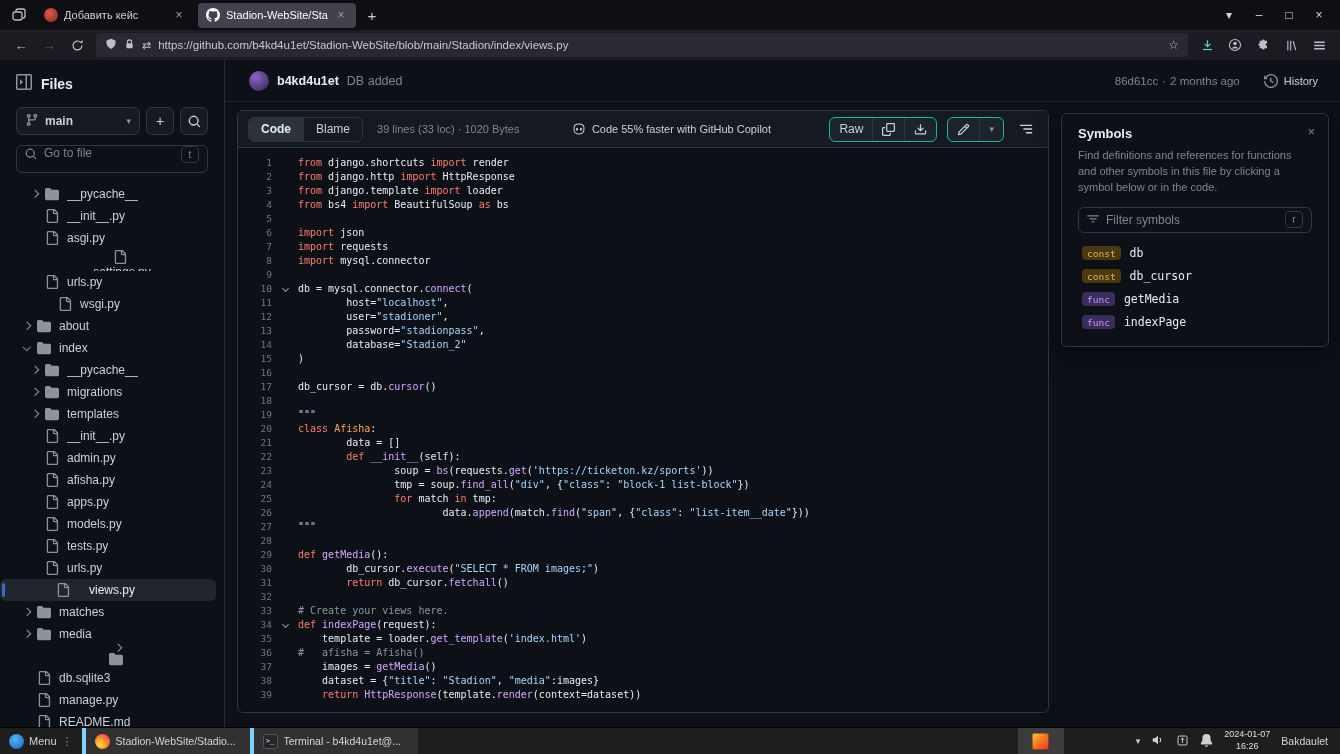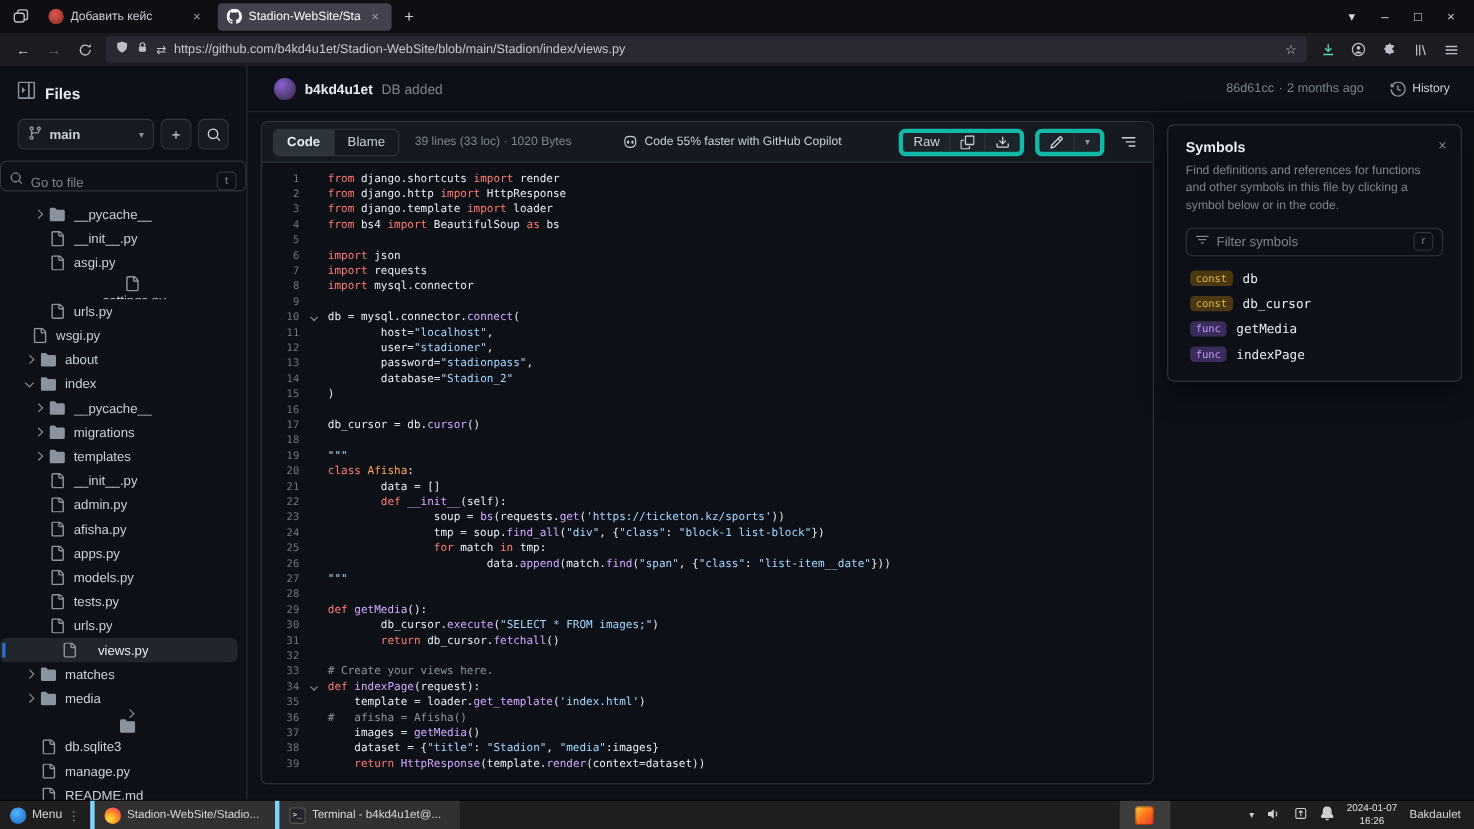--- a/index.html
+++ b/index.html
@@ -31,21 +31,21 @@
   
   .page{flex:1;display:flex;min-height:0;background:#0d1117;}
   .sidebar{width:225px;flex:none;border-right:1px solid #262c36;display:flex;flex-direction:column;min-height:0;}
   .files-head{display:flex;align-items:center;gap:9px;padding:14px 16px 6px;}
   .files-title{font-size:14px;font-weight:700;color:#e6edf3;}
   .branch-row{display:flex;gap:6px;padding:7px 16px 4px;}
   .branch-btn{flex:1;height:28px;background:rgba(110,118,129,0.1);border:1px solid #30363d;border-radius:6px;display:flex;align-items:center;gap:6px;padding:0 8px;color:#c9d1d9;font-size:12px;min-width:0;}
   .branch-name{flex:1;white-space:nowrap;overflow:hidden;font-weight:600;}
   .caret{color:#8b949e;font-size:9px;}
   .sq-btn{width:28px;height:28px;border:1px solid #30363d;border-radius:6px;display:flex;align-items:center;justify-content:center;color:#c9d1d9;background:rgba(110,118,129,0.1);font-size:14px;flex:none;}
-  .goto{margin:6px 0 8px;height:28px;border:1px solid #30363d;border-radius:6px;display:flex;align-items:flex-end;gap:7px;padding:0 8px;background:#0d1117;}
+  .goto{margin:6px 16px 8px;height:28px;border:1px solid #30363d;border-radius:6px;display:flex;align-items:flex-start;gap:7px;padding:0 8px;background:#0d1117;}
   .goto-ph{flex:1;font-size:12px;color:#7d8590;white-space:nowrap;overflow:hidden;}
   .kbd{min-width:18px;height:17px;border:1px solid #30363d;border-radius:4px;color:#7d8590;font-size:10px;display:flex;align-items:center;justify-content:center;padding:0 4px;flex:none;}
   .tree{flex:1;overflow:hidden;padding:2px 8px 8px 0;}
   .tree-row{height:22px;display:flex;align-items:center;border-radius:6px;color:#c9d1d9;font-size:12px;position:relative;}
   .tree-row.selected{background:rgba(177,186,196,0.12);color:#e6edf3;gap:11px;}
   .tree-row.selected::before{content:"";position:absolute;left:2px;top:4px;bottom:4px;width:3px;border-radius:2px;background:#316dca;}
   .chev{width:14px;display:flex;justify-content:center;align-items:center;flex:none;}
   .chev i{width:5.5px;height:5.5px;border-right:1.4px solid #8b949e;border-bottom:1.4px solid #8b949e;display:block;}
   .chev i.right{transform:rotate(-45deg);}
   .chev i.down{transform:rotate(45deg);margin-top:-3px;}
@@ -61,21 +61,21 @@
   .commit-meta{margin-left:auto;font-size:11.5px;color:#7d8590;display:flex;gap:4px;align-items:center;}
   .history-btn{display:flex;align-items:center;gap:6px;color:#c9d1d9;font-size:11px;margin-left:16px;}
 
   .code-card{margin:8px 0 0 12px;width:812px;border:1px solid #30363d;border-radius:6px;background:#0d1117;overflow:hidden;flex:none;}
   .code-head{height:37px;background:#151a21;border-bottom:1px solid #30363d;display:flex;align-items:center;padding:0 8px 0 10px;gap:4px;}
   .seg{display:flex;border:1px solid #30363d;border-radius:6px;overflow:hidden;height:25px;flex:none;}
   .seg-btn{padding:0 12px;font-size:12px;display:flex;align-items:center;color:#c9d1d9;}
   .seg-btn.active{background:#2d333b;color:#e6edf3;font-weight:600;border-right:1px solid #30363d;}
   .code-meta{font-size:11px;color:#7d8590;margin-left:10px;white-space:nowrap;}
   .copilot{flex:1;display:flex;align-items:center;justify-content:center;gap:6px;font-size:11px;color:#c9d1d9;white-space:nowrap;min-width:0;}
-  .btn-group{display:flex;border:4px solid #14b8a6;border-radius:6px;overflow:hidden;height:25px;flex:none;margin-left:6px;}
+  .btn-group{display:flex;border:1px solid #14b8a6;border-radius:6px;overflow:hidden;height:25px;flex:none;margin-left:6px;}
   .gbtn{display:flex;align-items:center;justify-content:center;padding:0 9px;color:#c9d1d9;font-size:12px;background:rgba(110,118,129,0.1);border-right:1px solid #30363d;gap:4px;}
   .gbtn:last-child{border-right:none;}
   .lone-btn{width:28px;height:25px;display:flex;align-items:center;justify-content:center;color:#c9d1d9;margin-left:4px;flex:none;}
 
   .code-body{padding:8px 0 10px;font-family:"DejaVu Sans Mono","Liberation Mono",monospace;font-size:10px;}
   .code-line{display:flex;height:14px;line-height:14px;align-items:center;}
   .ln{width:34px;text-align:right;color:#6e7681;font-size:9.5px;flex:none;}
   .fold{width:26px;display:flex;align-items:center;justify-content:center;flex:none;}
   .fold i{width:5px;height:5px;border-right:1.3px solid #8b949e;border-bottom:1.3px solid #8b949e;transform:rotate(45deg);margin-top:-2px;display:block;}
   .ct{white-space:pre;}
@@ -280,21 +280,21 @@
           </div>
           <div class="tree-row" style="padding-left: 28px;">
             <span class="chev"></span>
             <span class="tico">
               <svg width="14" height="14" viewBox="0 0 16 16" fill="#8b949e">
                 <path d="M2 1.75C2 .784 2.784 0 3.75 0h6.586c.464 0 .909.184 1.237.513l2.914 2.914c.329.328.513.773.513 1.237v9.586A1.75 1.75 0 0 1 13.25 16h-9.5A1.75 1.75 0 0 1 2 14.25Zm1.75-.25a.25.25 0 0 0-.25.25v12.5c0 .138.112.25.25.25h9.5a.25.25 0 0 0 .25-.25V6h-2.75A1.75 1.75 0 0 1 9 4.25V1.5Zm6.75.062V4.25c0 .138.112.25.25.25h2.688l-.011-.013-2.914-2.914Z"></path>
               </svg>
             </span>
             <span class="tree-label">urls.py</span>
           </div>
-          <div class="tree-row" style="padding-left: 12px;">
+          <div class="tree-row" style="padding-left: 41px;">
             <span class="chev"></span>
             <span class="tico">
               <svg width="14" height="14" viewBox="0 0 16 16" fill="#8b949e">
                 <path d="M2 1.75C2 .784 2.784 0 3.75 0h6.586c.464 0 .909.184 1.237.513l2.914 2.914c.329.328.513.773.513 1.237v9.586A1.75 1.75 0 0 1 13.25 16h-9.5A1.75 1.75 0 0 1 2 14.25Zm1.75-.25a.25.25 0 0 0-.25.25v12.5c0 .138.112.25.25.25h9.5a.25.25 0 0 0 .25-.25V6h-2.75A1.75 1.75 0 0 1 9 4.25V1.5Zm6.75.062V4.25c0 .138.112.25.25.25h2.688l-.011-.013-2.914-2.914Z"></path>
               </svg>
             </span>
             <span class="tree-label">wsgi.py</span>
           </div>
           <div class="tree-row" style="padding-left: 20px;">
             <span class="chev">

